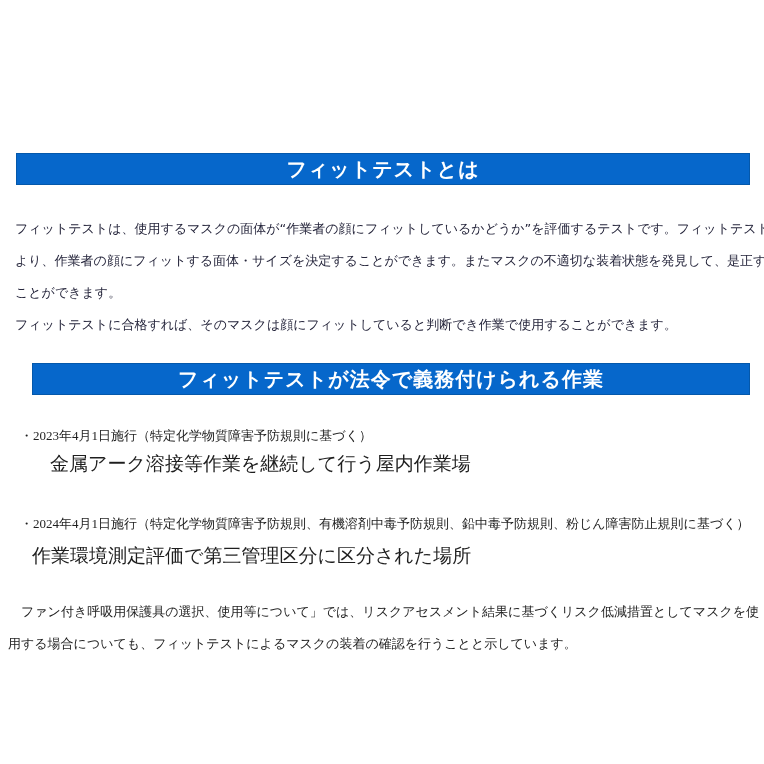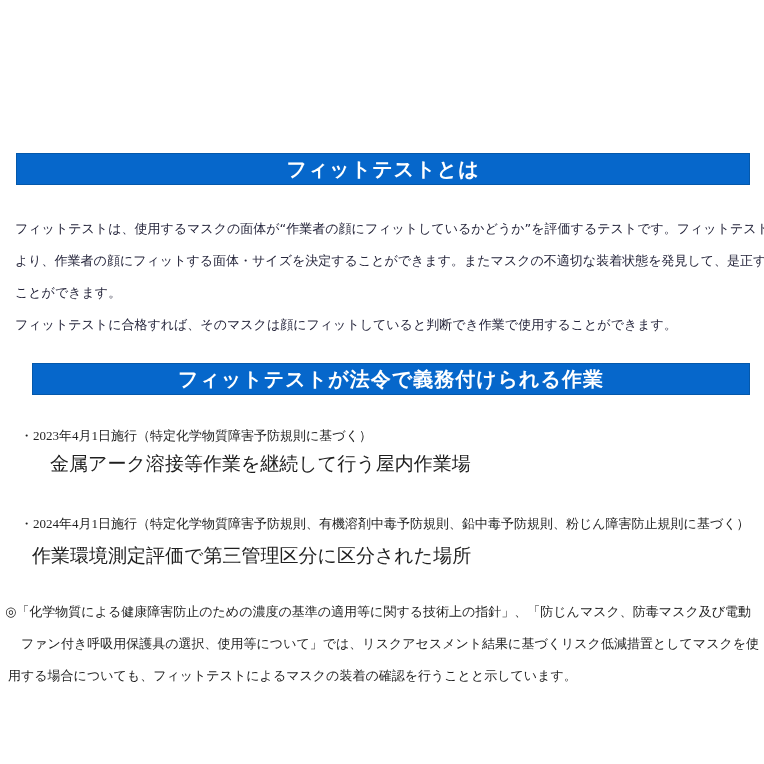--- a/index.html
+++ b/index.html
@@ -127,19 +127,18 @@
     <span class="banner-title">フィットテストが法令で義務付けられる作業</span>
   </div>
 
   <div class="date-line item1-date">・2023年4月1日施行（特定化学物質障害予防規則に基づく）</div>
   <div class="detail-line item1-detail">金属アーク溶接等作業を継続して行う屋内作業場</div>
 
   <div class="date-line item2-date">・2024年4月1日施行（特定化学物質障害予防規則、有機溶剤中毒予防規則、鉛中毒予防規則、粉じん障害防止規則に基づく）</div>
   <div class="detail-line item2-detail">作業環境測定評価で第三管理区分に区分された場所</div>
 
   <div class="note1">
-    <div class="note-line nl0">◎「化学物質による健康障害防止のための濃度の基準の適用等に関する技術上の指針」、「防じんマスク、防毒マスク及び電動</div>
     <div class="note-line nl1">ファン付き呼吸用保護具の選択、使用等について」では、リスクアセスメント結果に基づくリスク低減措置としてマスクを使</div>
     <div class="note-line nl2">用する場合についても、フィットテストによるマスクの装着の確認を行うことと示しています。</div>
   </div>
 
 
 </div>
 
 </body></html>

